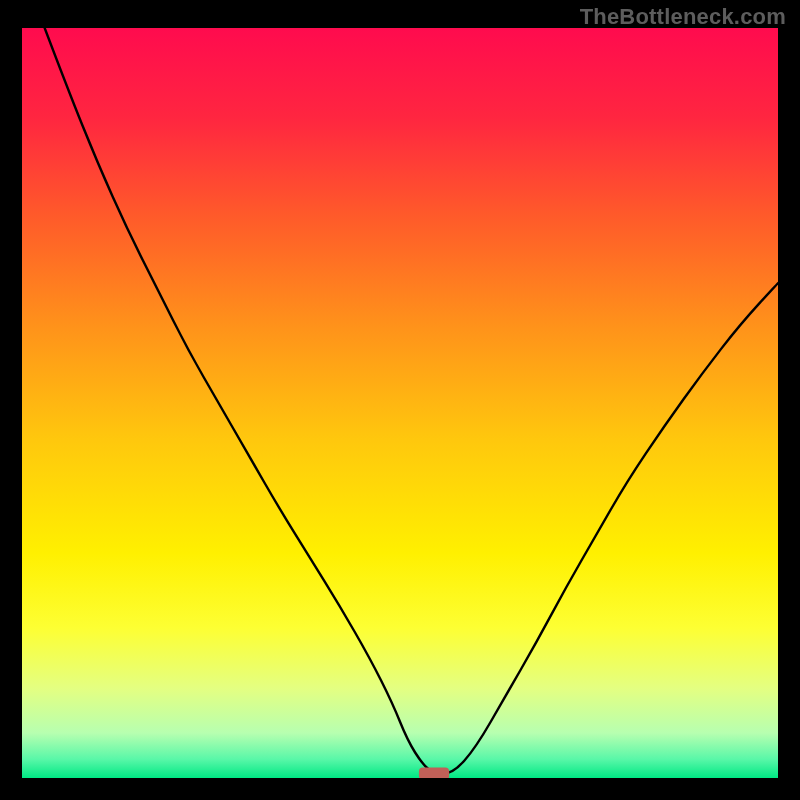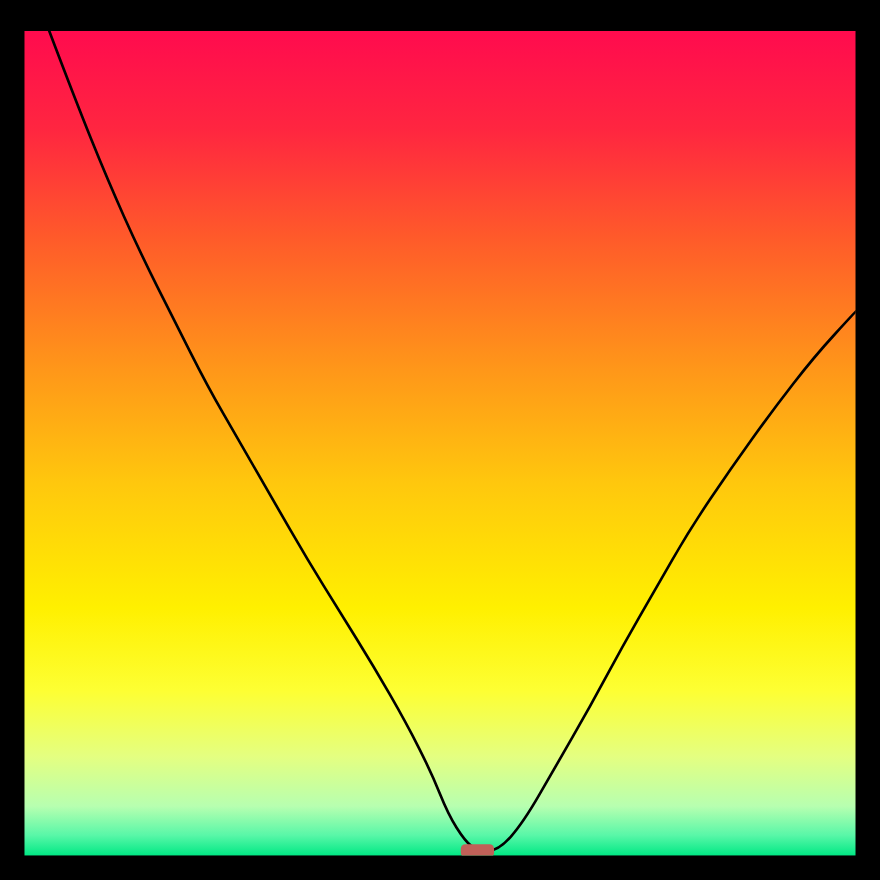--- a/index.html
+++ b/index.html
@@ -38,20 +38,21 @@
   svg {
     display: block;
     width: 100%;
     height: 100%;
   }
 </style>
 </head>
 <body>
 
 <div class="frame">
+  <div class="watermark">TheBottleneck.com</div>
 
   <div class="plot-area">
     <svg viewBox="0 0 756 750" preserveAspectRatio="none">
       <defs>
         <linearGradient id="bg-grad" x1="0" y1="0" x2="0" y2="1">
 
         <stop offset="0%" stop-color="#ff0b4e"></stop>
             <stop offset="12%" stop-color="#ff2640"></stop>
             <stop offset="25%" stop-color="#ff5a2a"></stop>
             <stop offset="40%" stop-color="#ff931a"></stop>

